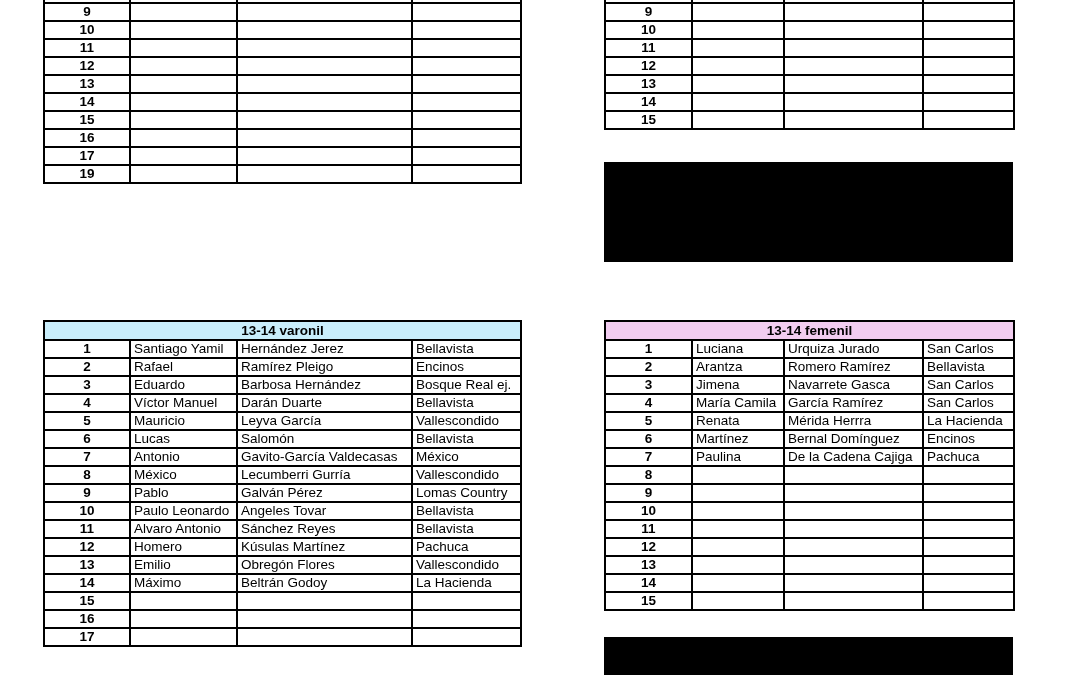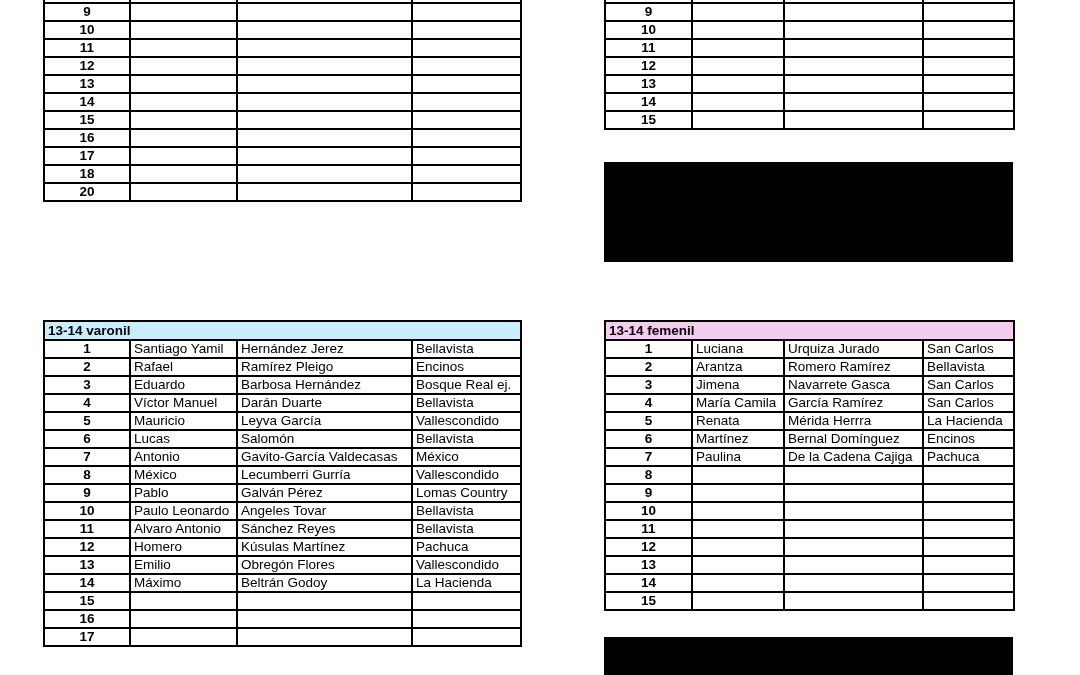--- a/index.html
+++ b/index.html
@@ -28,21 +28,21 @@
       line-height: 16px;
       white-space: nowrap;
       overflow: hidden;
       vertical-align: middle;
     }
     .sheet td.num {
       text-align: center;
       font-weight: bold;
     }
     .sheet td.hdr {
-      text-align: left;
+      text-align: center;
       font-weight: bold;
       height: 17px;
     }
     .hdr-blue { background: #c9eefb; }
     .hdr-pink { background: #f2cdf0; }
     .blackout {
       position: absolute;
       background: #000;
     }
   </style>
@@ -111,27 +111,21 @@
         <td></td>
         <td></td>
       </tr>
       <tr>
         <td class="num">17</td>
         <td></td>
         <td></td>
         <td></td>
       </tr>
       <tr>
-        <td class="num">18</td>
-        <td></td>
-        <td></td>
-        <td></td>
-      </tr>
-      <tr>
-        <td class="num">20</td>
+        <td class="num">19</td>
         <td></td>
         <td></td>
         <td></td>
       </tr>
     </tbody>
 </table>
 
 <table class="sheet" style="left:604px; top:-16px; width:409px;">
   <colgroup>
       <col style="width:87px">

